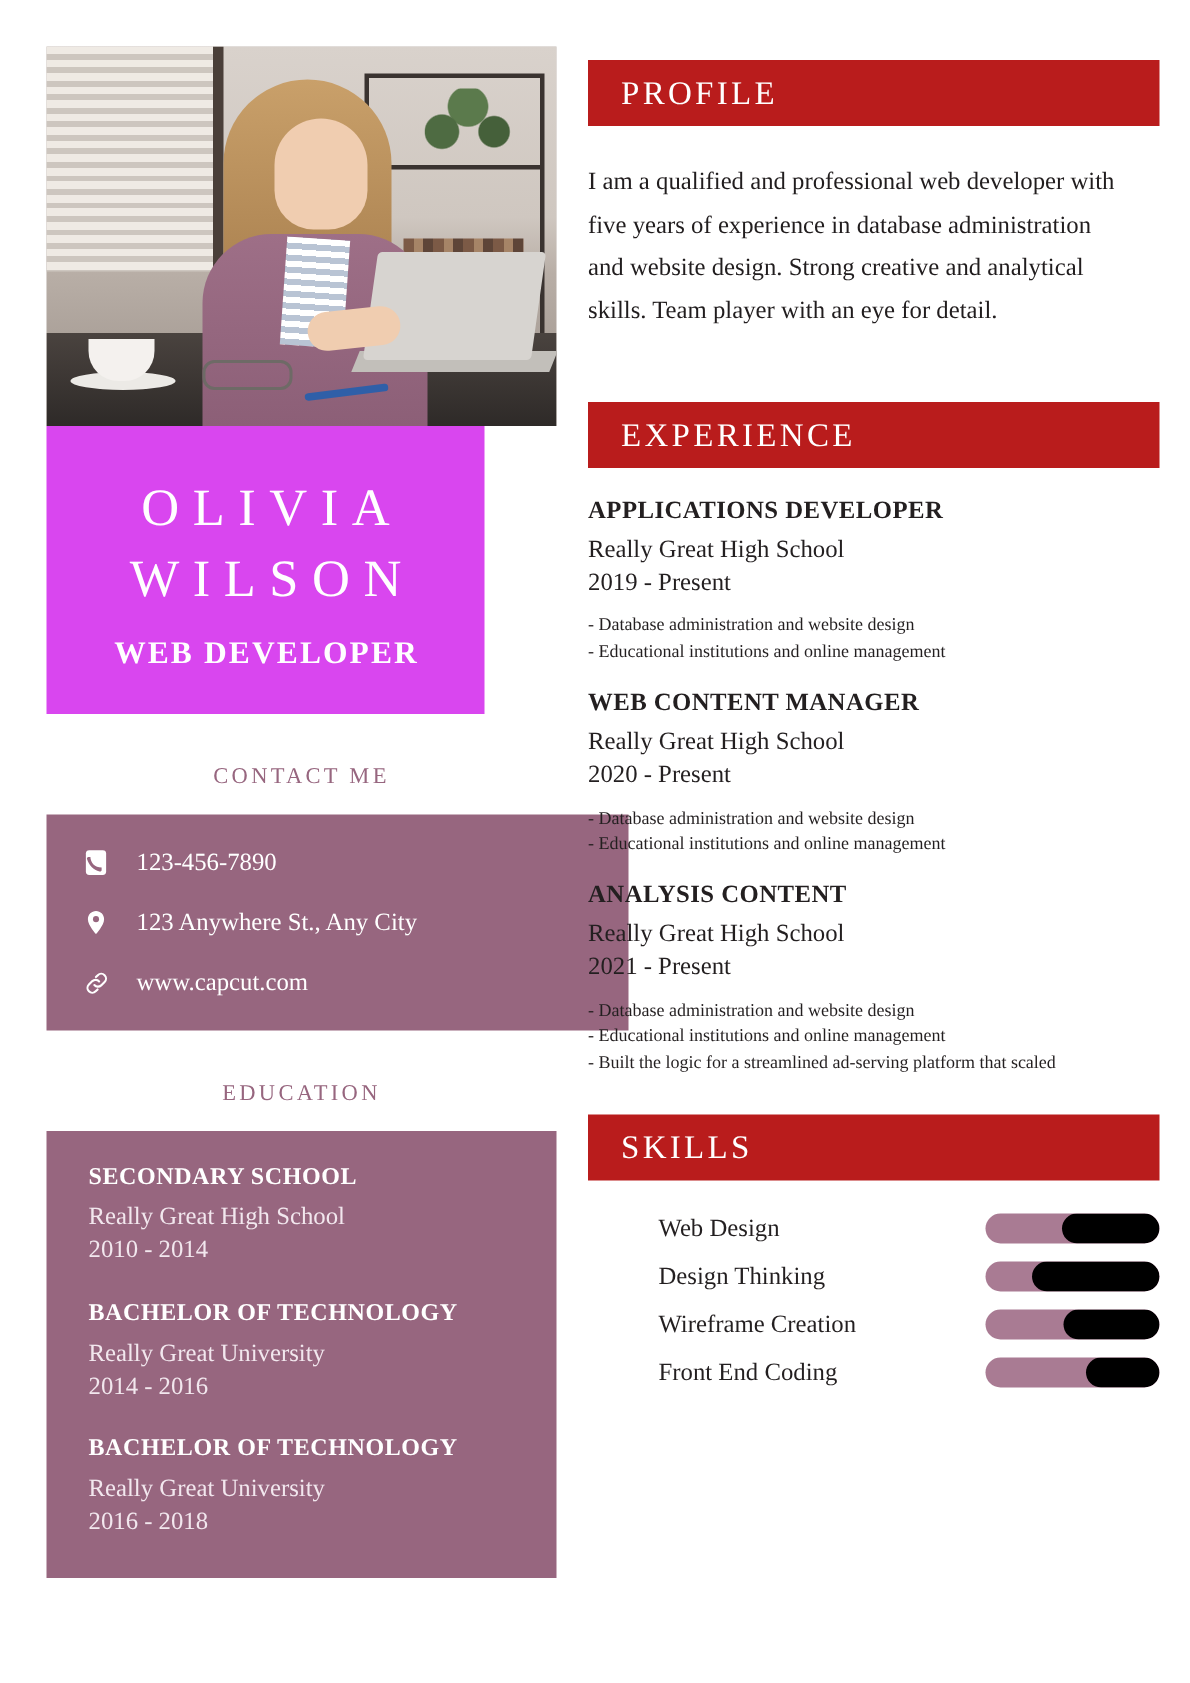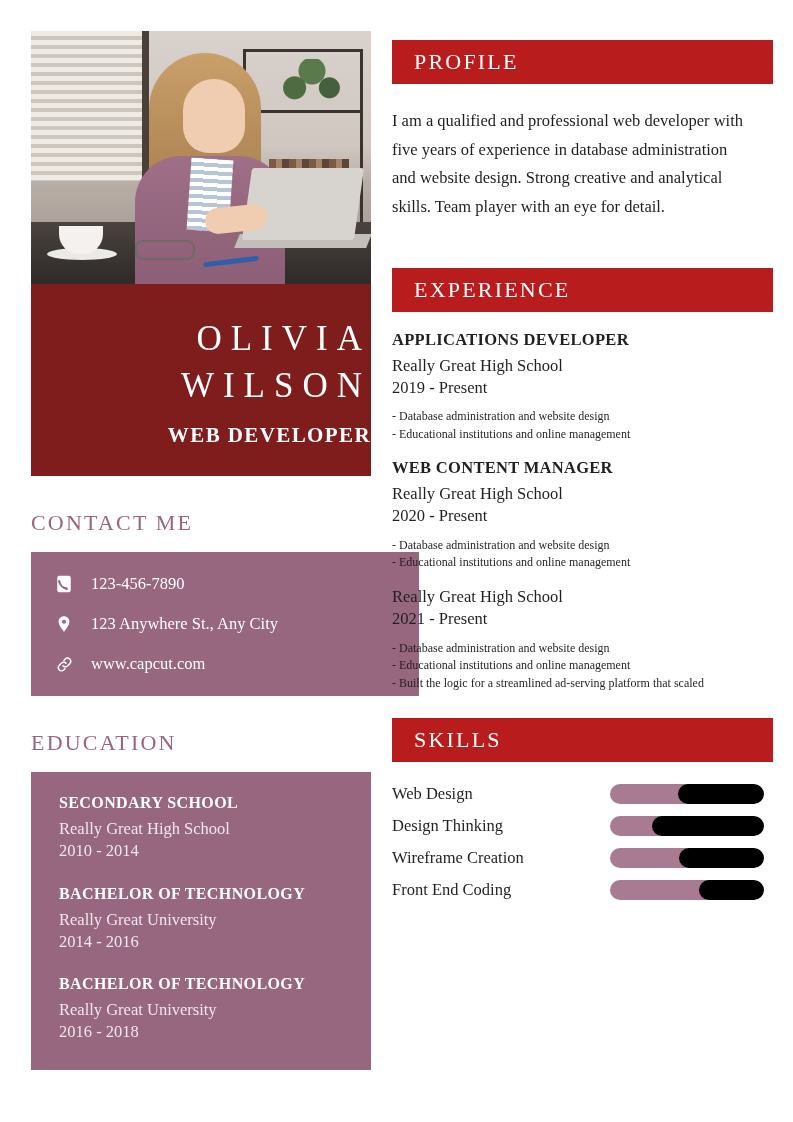--- a/index.html
+++ b/index.html
@@ -171,47 +171,47 @@
   .photo-hands {
     position: absolute;
     right: 104px; bottom: 52px;
     width: 62px; height: 26px;
     background: #f0cdb0;
     border-radius: 14px;
     transform: rotate(-6deg);
   }
 
   .name-block {
-    width: 340px;
-    background: #7f1d1d;
+    width: 292px;
+    background: #d946ef;
     color: #ffffff;
     padding: 32px 0 28px 0;
-    text-align: right;
+    text-align: center;
     box-sizing: border-box;
   }
   .name-line {
     font-family: "Liberation Serif", serif;
     font-size: 35px;
     letter-spacing: 9px;
     line-height: 1.33;
     text-indent: 9px;
   }
   .job-title {
     font-family: "Liberation Serif", serif;
     font-size: 21px;
     letter-spacing: 1.4px;
     margin-top: 14px;
     text-indent: 1.4px;
     font-weight: bold;
   }
 
   .section-head-left {
-    text-align: left;
+    text-align: center;
     color: #97667f;
-    font-size: 22px;
+    font-size: 15px;
     letter-spacing: 2.2px;
     margin: 34px 0 16px 0;
     font-family: "Liberation Serif", serif;
   }
 
   .contact-card {
     width: 388px;
     background: #97667f;
     color: #ffffff;
     box-sizing: border-box;
@@ -287,21 +287,21 @@
     letter-spacing: 0.3px;
     margin-bottom: 5px;
   }
   .exp-org { font-size: 16.5px; line-height: 1.32; }
   .exp-bullets { margin-top: 10px; }
   .exp-bullets div {
     font-size: 12px;
     line-height: 1.45;
   }
   .skills-band { margin-top: 26px; }
-  .skills-list { margin-top: 22px; }
+  .skills-list { margin-top: 22px; margin-left: 47px; }
   .skill-row {
     display: flex;
     align-items: center;
     margin-bottom: 12px;
   }
   .skill-label {
     font-size: 16.5px;
     width: 218px;
     flex: 0 0 218px;
   }
@@ -430,20 +430,21 @@
         <div class="exp-role">WEB CONTENT MANAGER</div>
         <div class="exp-org">Really Great High School</div>
         <div class="exp-org">2020 - Present</div>
         <div class="exp-bullets">
           <div>- Database administration and website design</div>
           <div>- Educational institutions and online management</div>
         </div>
       </div>
 
       <div class="exp-item">
+        <div class="exp-role">ANALYSIS CONTENT</div>
         <div class="exp-org">Really Great High School</div>
         <div class="exp-org">2021 - Present</div>
         <div class="exp-bullets">
           <div>- Database administration and website design</div>
           <div>- Educational institutions and online management</div>
           <div>- Built the logic for a streamlined ad-serving platform that scaled</div>
         </div>
       </div>
     </div>
 

